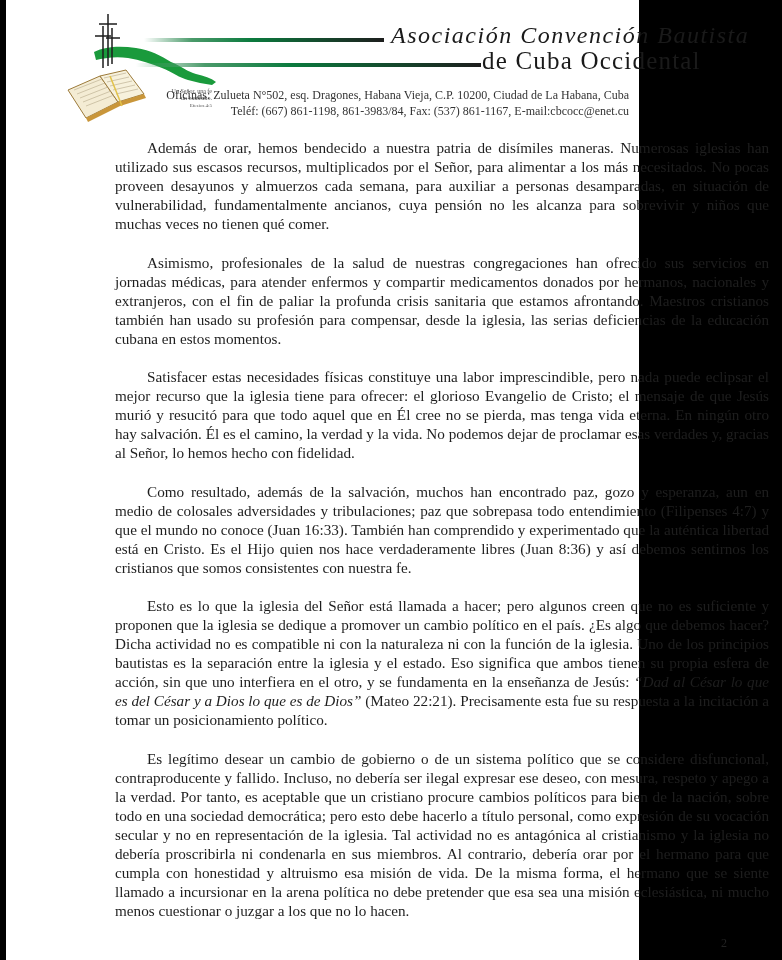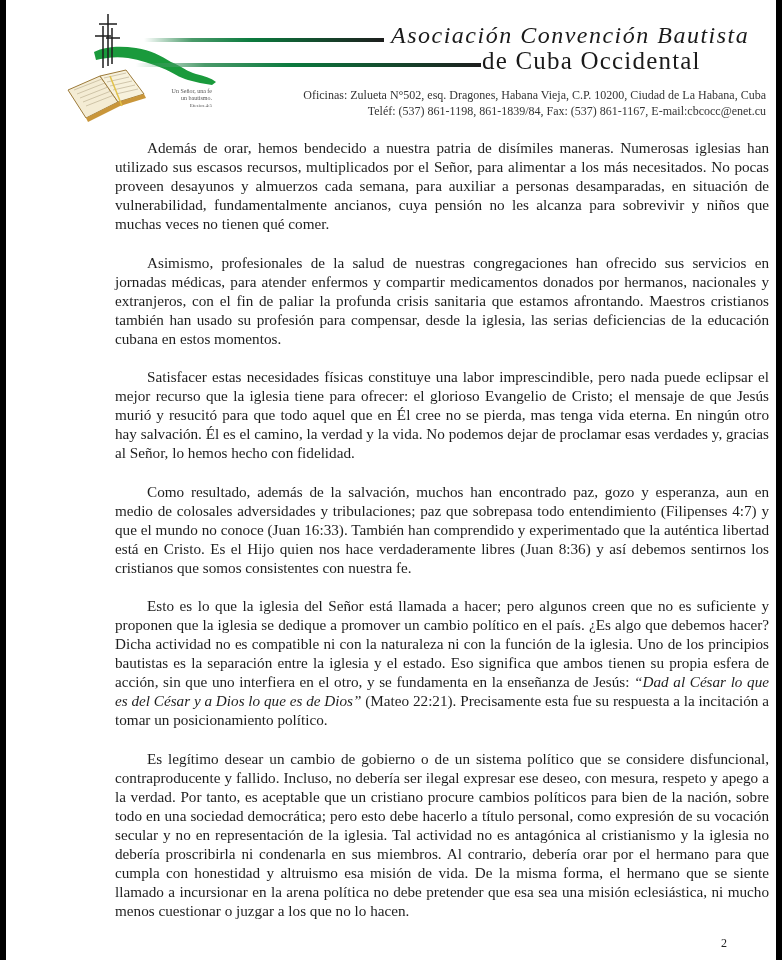--- a/index.html
+++ b/index.html
@@ -2,21 +2,21 @@
 <html><head>
   <meta charset="utf-8">
   <style>
     html, body { margin: 0; padding: 0; }
     body {
       width: 782px; height: 960px; overflow: hidden;
       background: #000;
       position: relative;
     }
     .page {
-      position: absolute; left: 6px; top: 0; width: 770px; height: 960px;
+      position: absolute; left: 6px; top: 0; width: 633px; height: 960px;
       background: #ffffff;
     }
     .logo {
       position: absolute; left: 60px; top: 6px; width: 160px; height: 120px;
     }
     .motto {
       position: absolute; left: 128px; top: 88px; width: 78px;
       font-family: "Liberation Serif", serif; font-size: 6px; line-height: 7px;
       color: #555; text-align: right;
     }
@@ -101,21 +101,21 @@
   </div>
 
   <div class="hline l1"></div>
   <div class="hline l2"></div>
 
   <div class="org-title1">Asociación Convención Bautista</div>
   <div class="org-title2">de Cuba Occidental</div>
 
   <div class="contact">
     <div>Oficinas: Zulueta N°502, esq. Dragones, Habana Vieja, C.P. 10200, Ciudad de La Habana, Cuba</div>
-    <div>Teléf: (537) 861-1198, 861-1839/84, Fax: (537) 861-1167, E-mail:cbcocc@enet.cu</div>
+    <div>Teléf: (667) 861-1198, 861-3983/84, Fax: (537) 861-1167, E-mail:cbcocc@enet.cu</div>
   </div>
 
   <div class="body-text">
     <p>Además de orar, hemos bendecido a nuestra patria de disímiles maneras. Numerosas iglesias han utilizado sus escasos recursos, multiplicados por el Señor, para alimentar a los más necesitados. No pocas proveen desayunos y almuerzos cada semana, para auxiliar a personas desamparadas, en situación de vulnerabilidad, fundamentalmente ancianos, cuya pensión no les alcanza para sobrevivir y niños que muchas veces no tienen qué comer.</p>
     <p>Asimismo, profesionales de la salud de nuestras congregaciones han ofrecido sus servicios en jornadas médicas, para atender enfermos y compartir medicamentos donados por hermanos, nacionales y extranjeros, con el fin de paliar la profunda crisis sanitaria que estamos afrontando. Maestros cristianos también han usado su profesión para compensar, desde la iglesia, las serias deficiencias de la educación cubana en estos momentos.</p>
     <p>Satisfacer estas necesidades físicas constituye una labor imprescindible, pero nada puede eclipsar el mejor recurso que la iglesia tiene para ofrecer: el glorioso Evangelio de Cristo; el mensaje de que Jesús murió y resucitó para que todo aquel que en Él cree no se pierda, mas tenga vida eterna. En ningún otro hay salvación. Él es el camino, la verdad y la vida. No podemos dejar de proclamar esas verdades y, gracias al Señor, lo hemos hecho con fidelidad.</p>
     <p>Como resultado, además de la salvación, muchos han encontrado paz, gozo y esperanza, aun en medio de colosales adversidades y tribulaciones; paz que sobrepasa todo entendimiento (Filipenses 4:7) y que el mundo no conoce (Juan 16:33). También han comprendido y experimentado que la auténtica libertad está en Cristo. Es el Hijo quien nos hace verdaderamente libres (Juan 8:36) y así debemos sentirnos los cristianos que somos consistentes con nuestra fe.</p>
     <p><span>Esto es lo que la iglesia del Señor está llamada a hacer; pero algunos creen que no es suficiente y proponen que la iglesia se dedique a promover un cambio político en el país. ¿Es algo que debemos hacer? Dicha actividad no es compatible ni con la naturaleza ni con la función de la iglesia. Uno de los principios bautistas es la separación entre la iglesia y el estado. Eso significa que ambos tienen su propia esfera de acción, sin que uno interfiera en el otro, y se fundamenta en la enseñanza de Jesús: </span><em>“Dad al César lo que es del César y a Dios lo que es de Dios”</em><span> (Mateo 22:21). Precisamente esta fue su respuesta a la incitación a tomar un posicionamiento político.</span></p>
     <p>Es legítimo desear un cambio de gobierno o de un sistema político que se considere disfuncional, contraproducente y fallido. Incluso, no debería ser ilegal expresar ese deseo, con mesura, respeto y apego a la verdad. Por tanto, es aceptable que un cristiano procure cambios políticos para bien de la nación, sobre todo en una sociedad democrática; pero esto debe hacerlo a título personal, como expresión de su vocación secular y no en representación de la iglesia. Tal actividad no es antagónica al cristianismo y la iglesia no debería proscribirla ni condenarla en sus miembros. Al contrario, debería orar por el hermano para que cumpla con honestidad y altruismo esa misión de vida. De la misma forma, el hermano que se siente llamado a incursionar en la arena política no debe pretender que esa sea una misión eclesiástica, ni mucho menos cuestionar o juzgar a los que no lo hacen.</p>
   </div>

